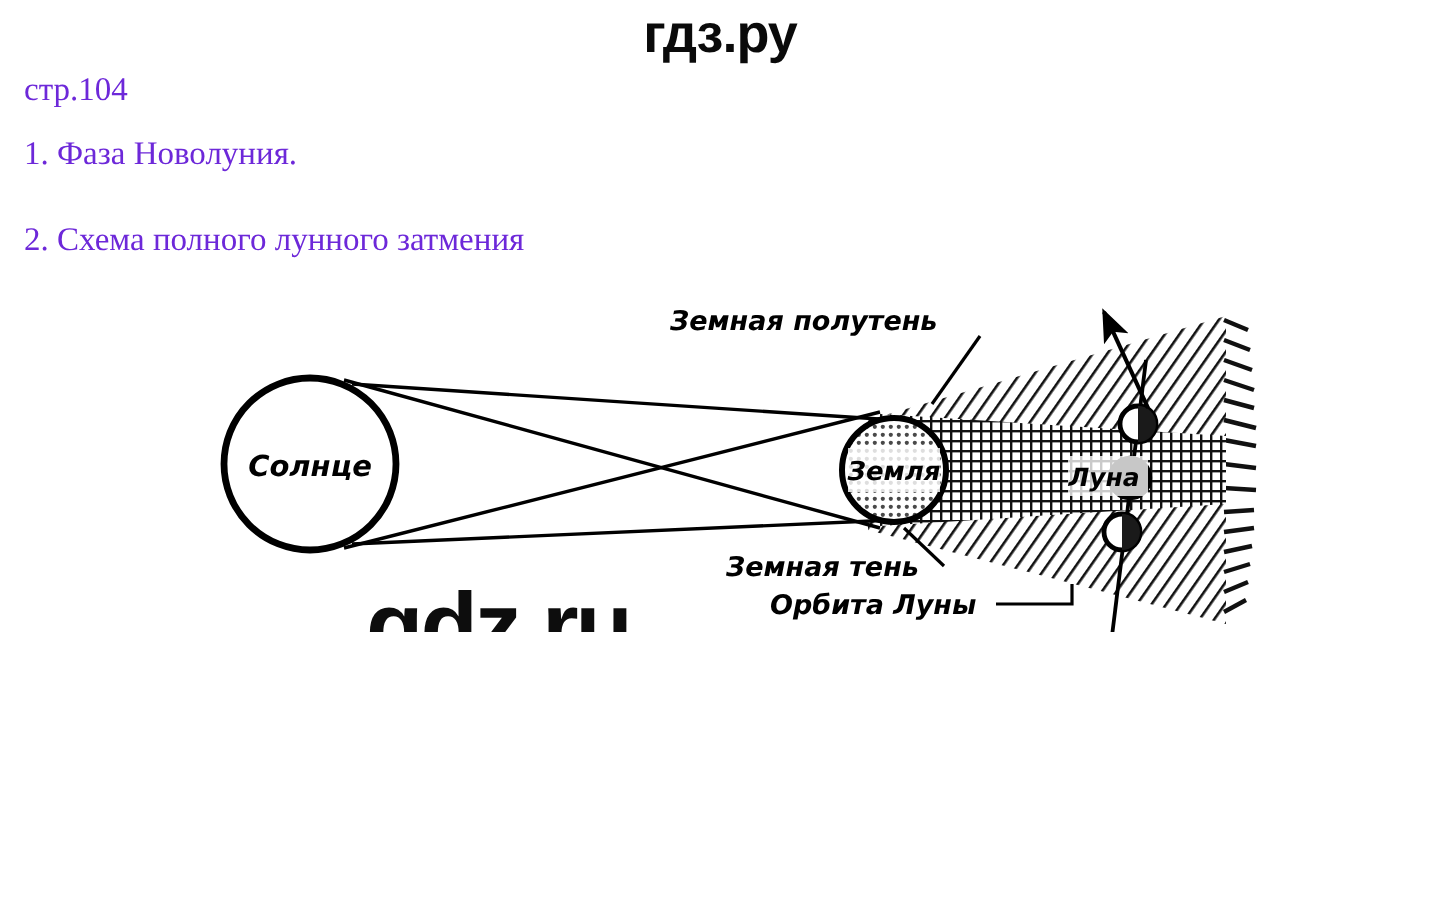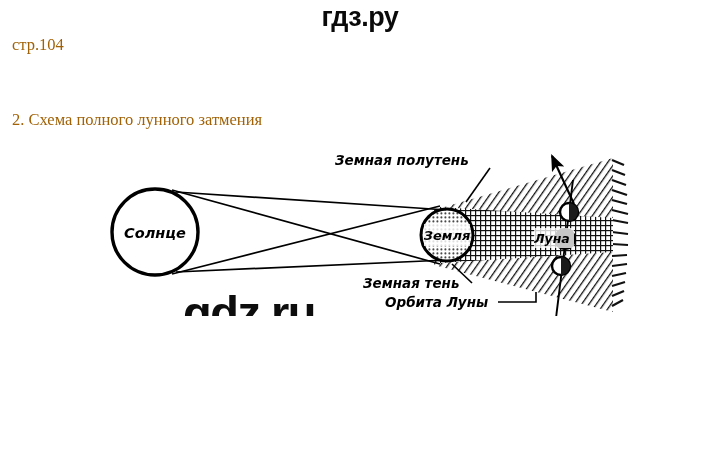--- a/index.html
+++ b/index.html
@@ -31,21 +31,21 @@
     color: #0a0a0a;
     line-height: 30px;
   }
 
   
   .body-line {
     position: absolute;
     left: 12px;
     font-family: "Liberation Serif", serif;
     font-size: 16.5px;
-    color: #a16207;
+    color: #6d28d9;
     white-space: nowrap;
   }
   #line-page   { top: 35px; }
   #line-ans-1  { top: 67px; }
   #line-ans-2  { top: 110px; font-family: Liberation Serif, serif; }
   #line-closing{ top: 370px; }
 
   
   #site-footer {
     position: absolute;
@@ -93,20 +93,21 @@
 </style>
 </head>
 <body>
 
 <div id="page">
 
   <div id="site-header">гдз.ру</div>
 
   <div class="body-line" id="line-page">стр.104</div>
 
+  <div class="body-line" id="line-ans-1">1. Фаза Новолуния.</div>
 
   <div class="body-line" id="line-ans-2">2. Схема полного лунного затмения</div>
 
   <div id="diagram-wrap">
     <svg id="diagram-svg" width="720" height="190" viewBox="0 0 720 190" xmlns="http://www.w3.org/2000/svg">
       <defs>
 
         <pattern id="pen-hatch" width="6" height="6" patternUnits="userSpaceOnUse" patternTransform="rotate(35)">
           <rect width="6" height="6" fill="#ffffff"></rect>
           <line x1="0" y1="0" x2="0" y2="6" stroke="#111111" stroke-width="2.6"></line>

